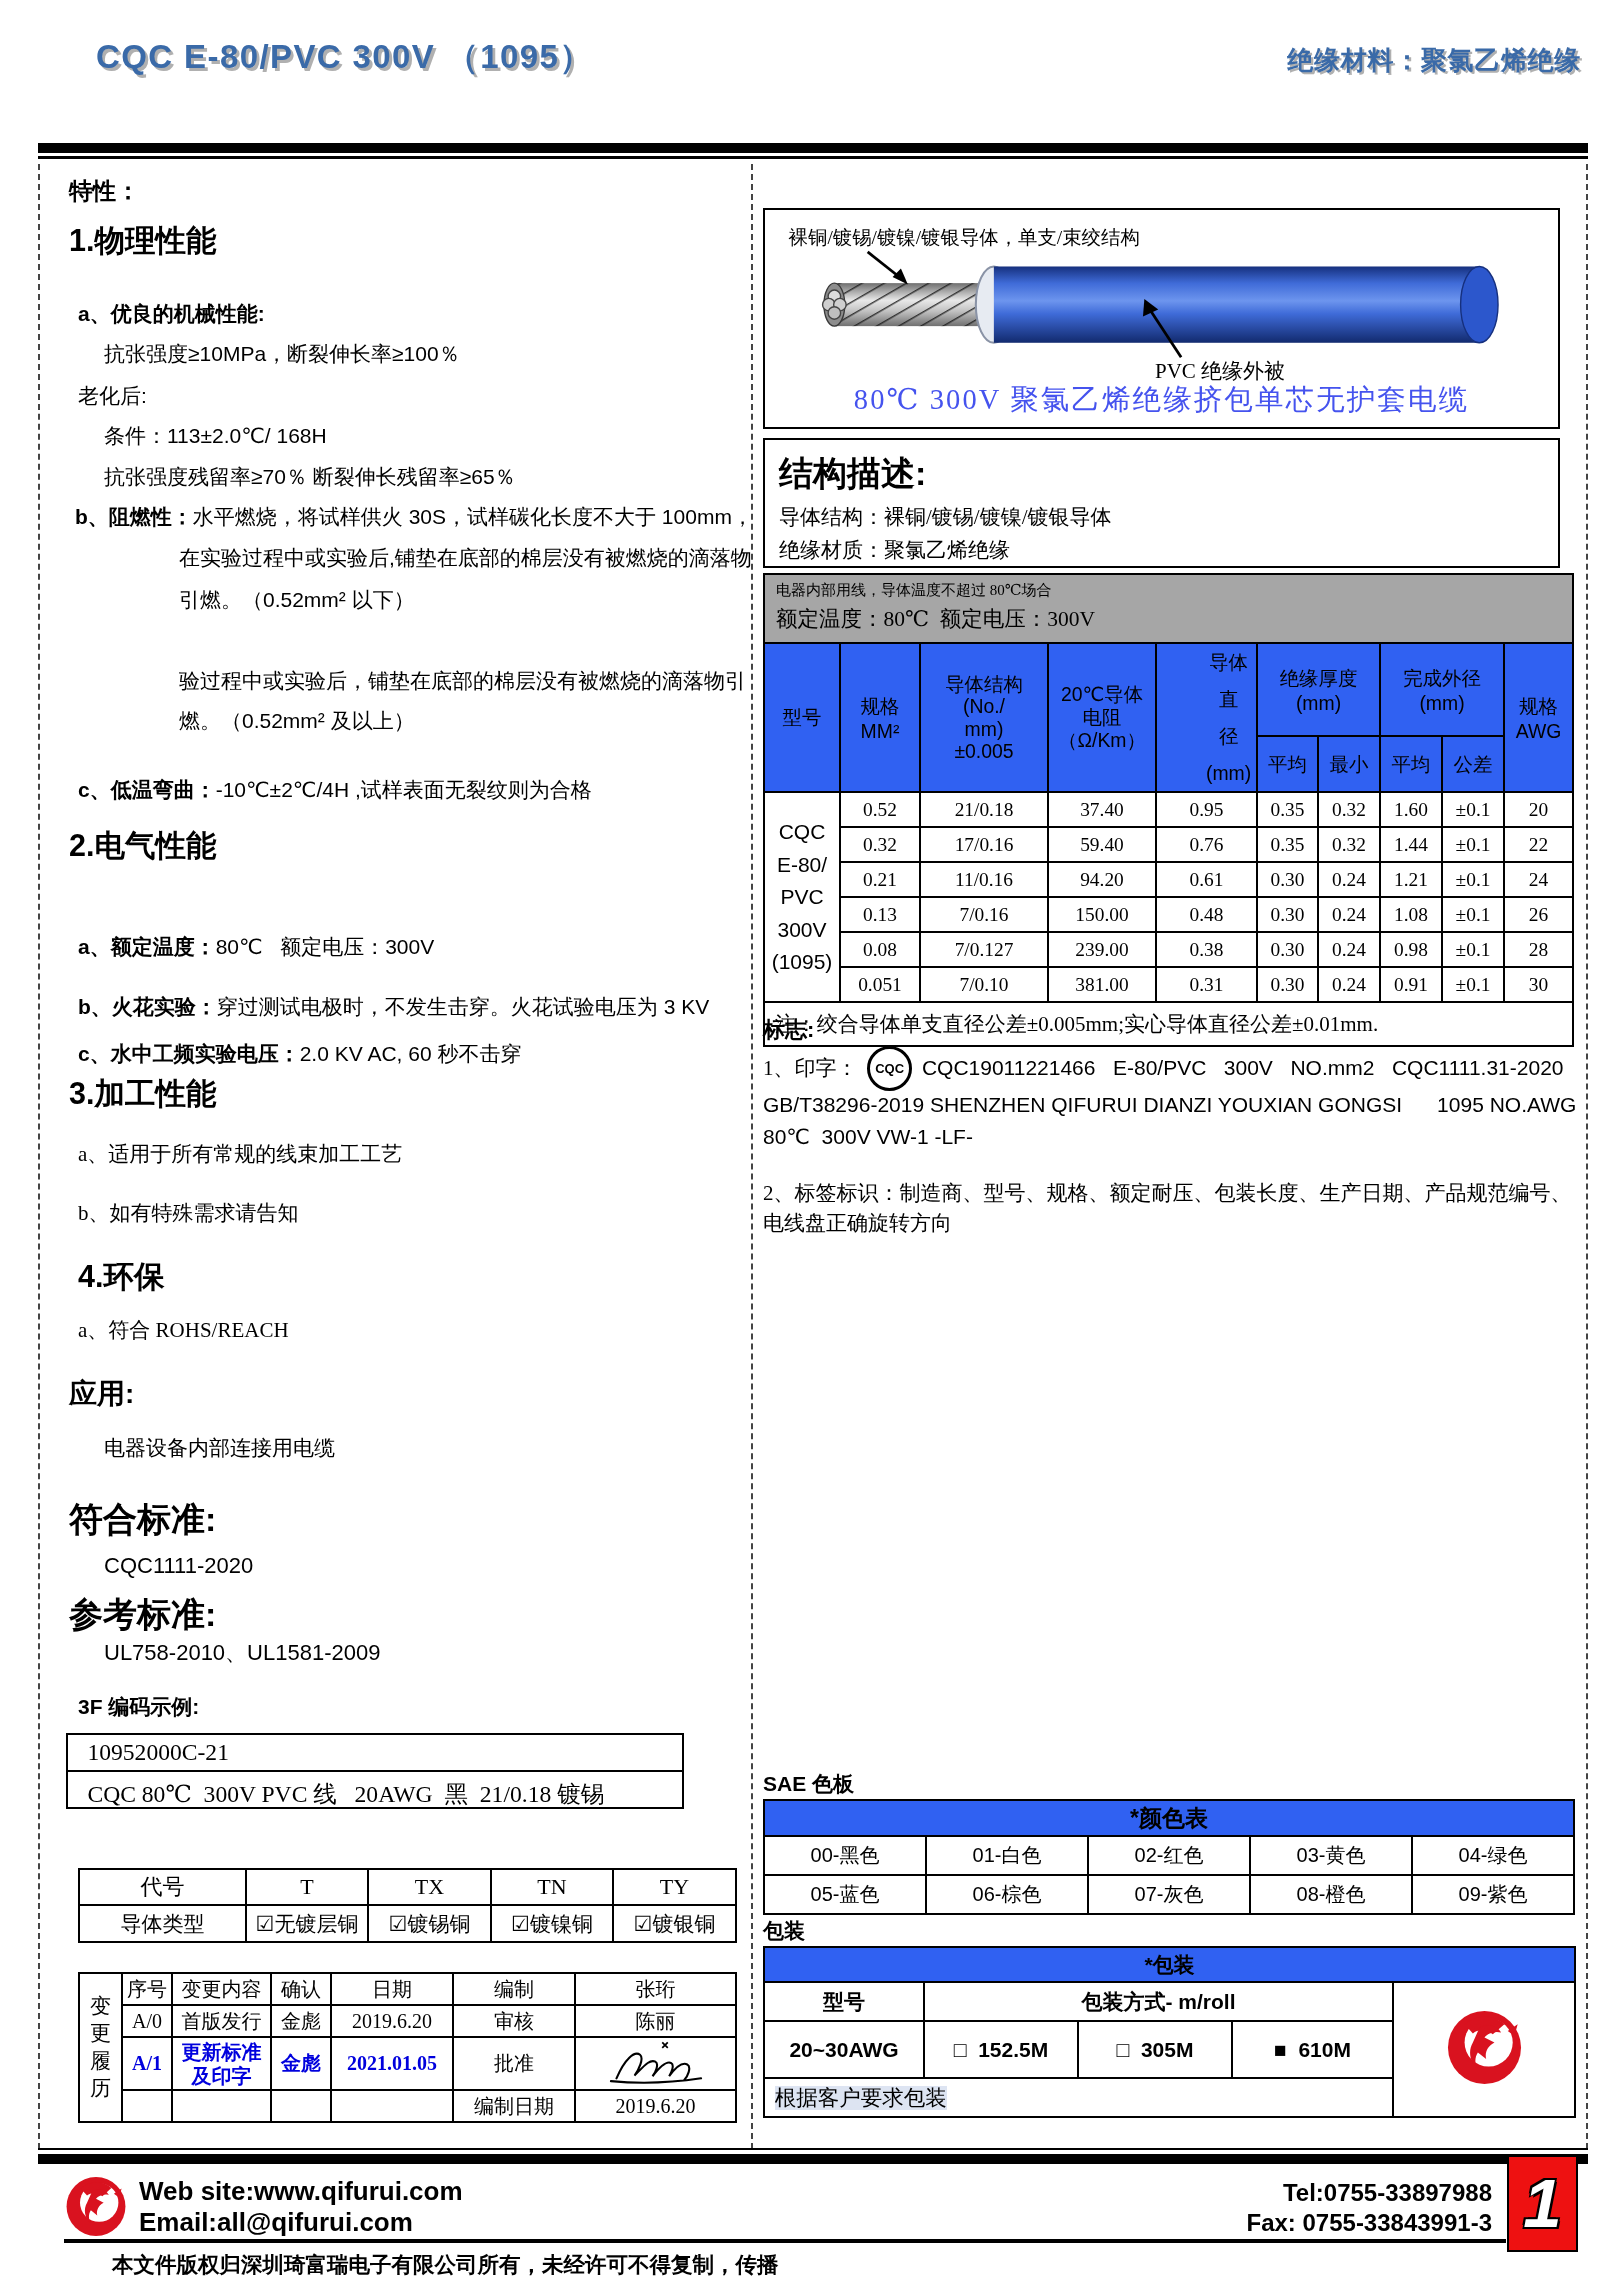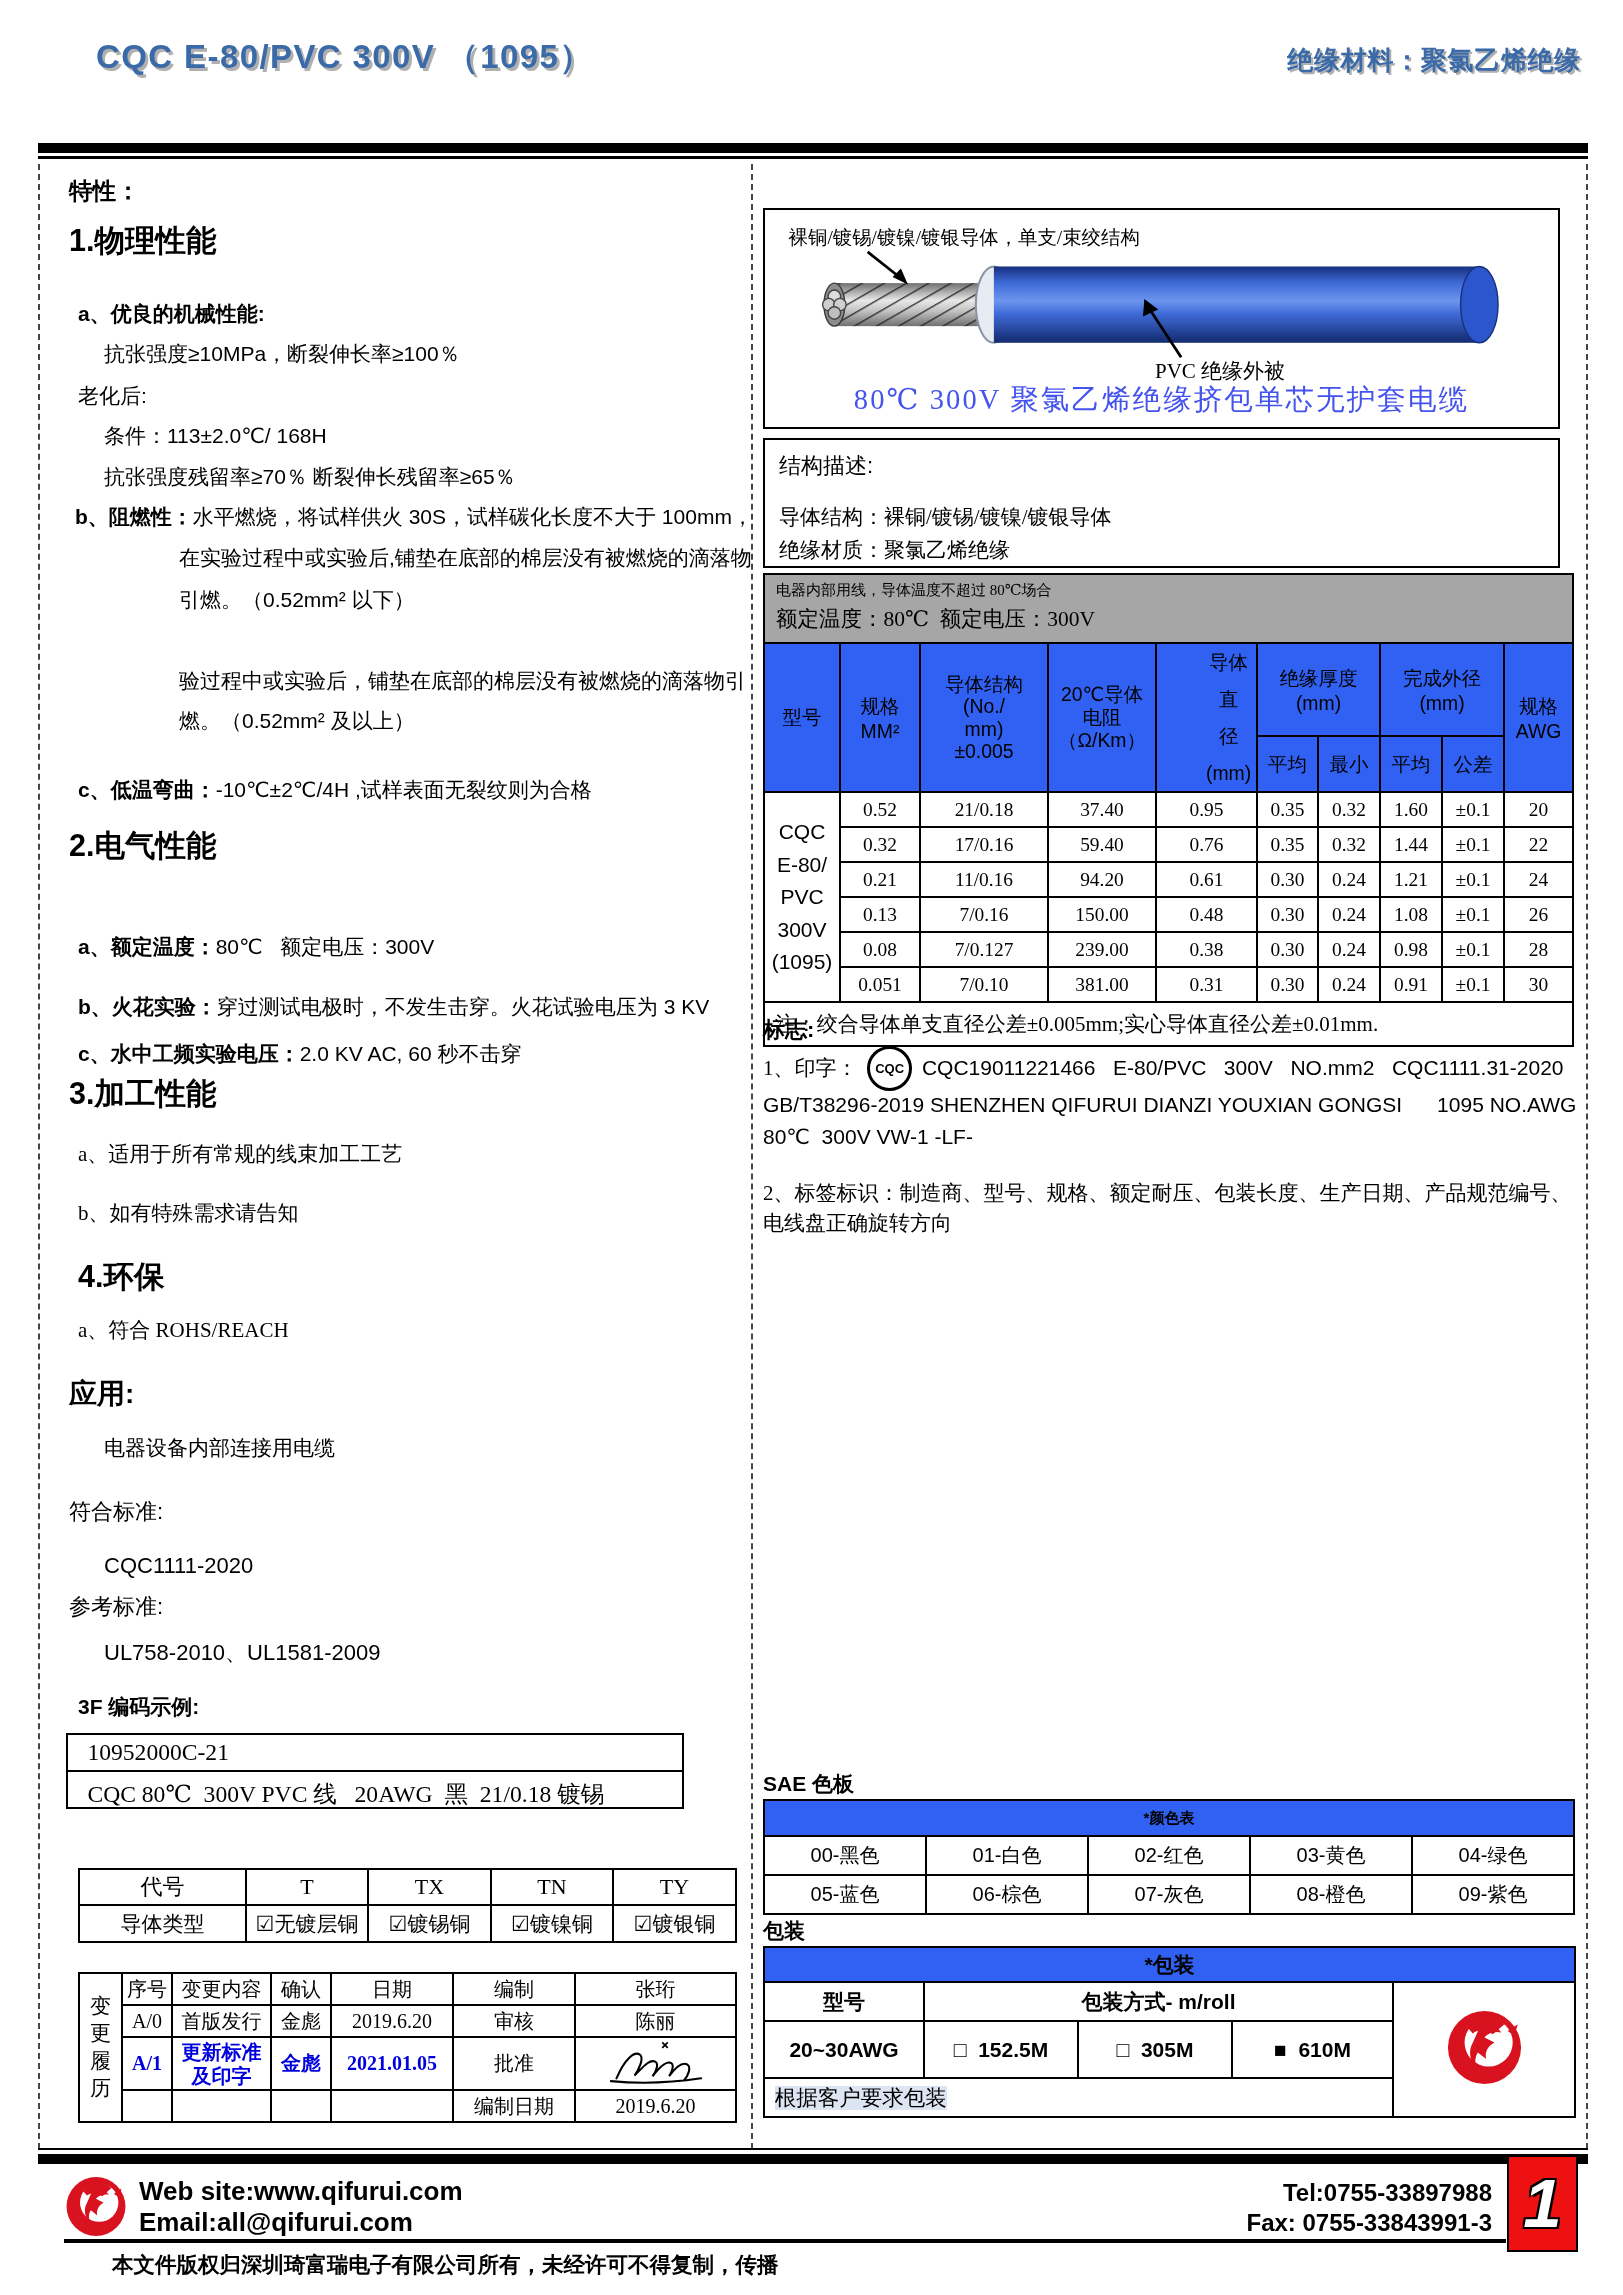--- a/index.html
+++ b/index.html
@@ -16,21 +16,21 @@
   .dash{border-left:2.1px dashed #444;width:0;}
   .doc-title{font-size:33px;font-weight:bold;color:#3a6aa8;letter-spacing:1.4px;
              text-shadow:2.8px 2.8px 0 #b0b0b0;}
   .doc-subtitle{font-size:26px;font-weight:bold;color:#3a6aa8;letter-spacing:0.7px;
              text-shadow:2.1px 2.1px 0 #b0b0b0;}
   
   .t30{font-size:21px;line-height:1.25;}
   .t32{font-size:22px;}
   .h44{font-size:30.5px;font-weight:bold;}
   .h40{font-size:28px;font-weight:bold;}
-  .h38{font-size:22px;font-weight:normal;}
+  .h38{font-size:34px;font-weight:bold;}
   .h34{font-size:23.6px;font-weight:bold;}
   .h32{font-size:22px;font-weight:bold;}
   .h30{font-size:21px;font-weight:bold;}
   
   .blackbox{border:2.1px solid #000;box-sizing:border-box;}
   table.grid{border-collapse:collapse;table-layout:fixed;}
   table.grid td{border:2.1px solid #000;text-align:center;vertical-align:middle;
                 padding:0 2.8px;overflow:hidden;}
   .bluehead{background:#3061f2;}
   .graybar{background:#a6a6a6;}
@@ -381,21 +381,21 @@
   <table class="grid abs" style="left:763px;top:1799px;width:811px;font-size:20px;">
     <colgroup>
         <col style="width:162px">
         <col style="width:162px">
         <col style="width:162px">
         <col style="width:162px">
         <col style="width:162px">
       </colgroup>
     <tbody>
         <tr style="height:36px;">
-      <td class="bluehead b" colspan="5" style="font-size:15px;">*颜色表</td>
+      <td class="bluehead b" colspan="5" style="font-size:23px;">*颜色表</td>
     </tr>
     <tr style="height:39px;">
       <td>00-黑色</td>
       <td>01-白色</td>
       <td>02-红色</td>
       <td>03-黄色</td>
       <td>04-绿色</td>
     </tr>
     <tr style="height:39px;">
       <td>05-蓝色</td>

